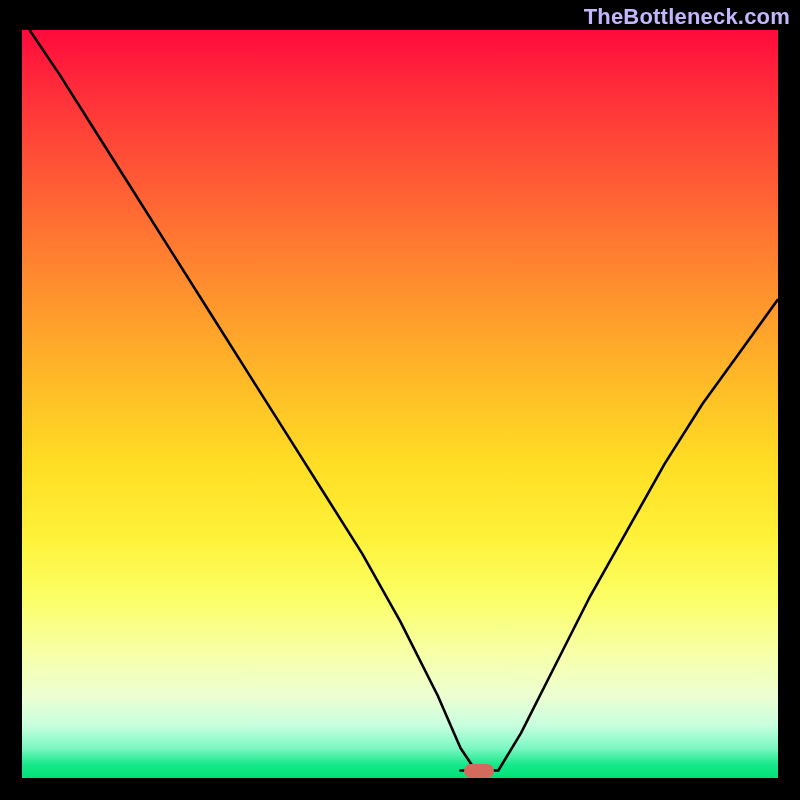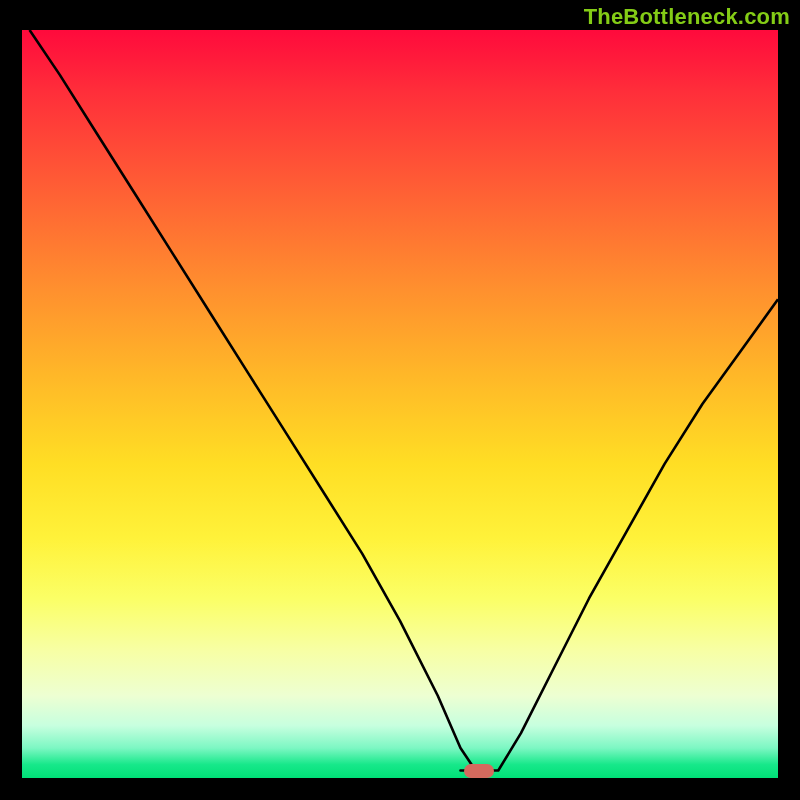--- a/index.html
+++ b/index.html
@@ -8,21 +8,21 @@
     height: 800px;
     background: #000;
     position: relative;
     overflow: hidden;
     font-family: Arial, Helvetica, sans-serif;
   }
   .watermark {
     position: absolute;
     top: 4px;
     right: 10px;
-    color: #84cc16;
+    color: #c4b5fd;
     font-size: 22px;
     font-weight: 600;
     z-index: 10;
     letter-spacing: 0.2px;
   }
   .plot-frame {
     position: absolute;
     left: 22px;
     top: 30px;
     width: 756px;

